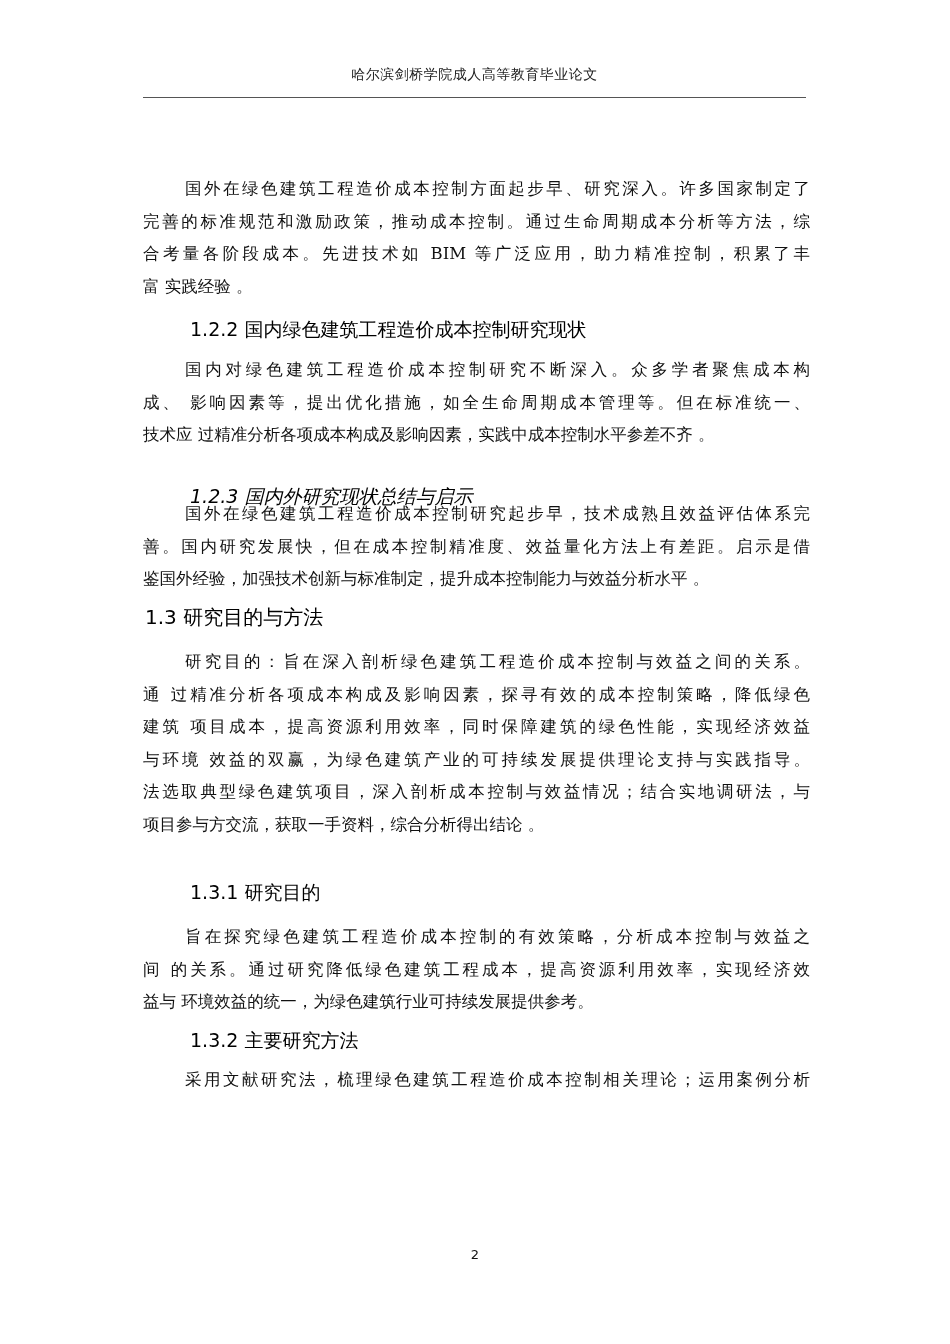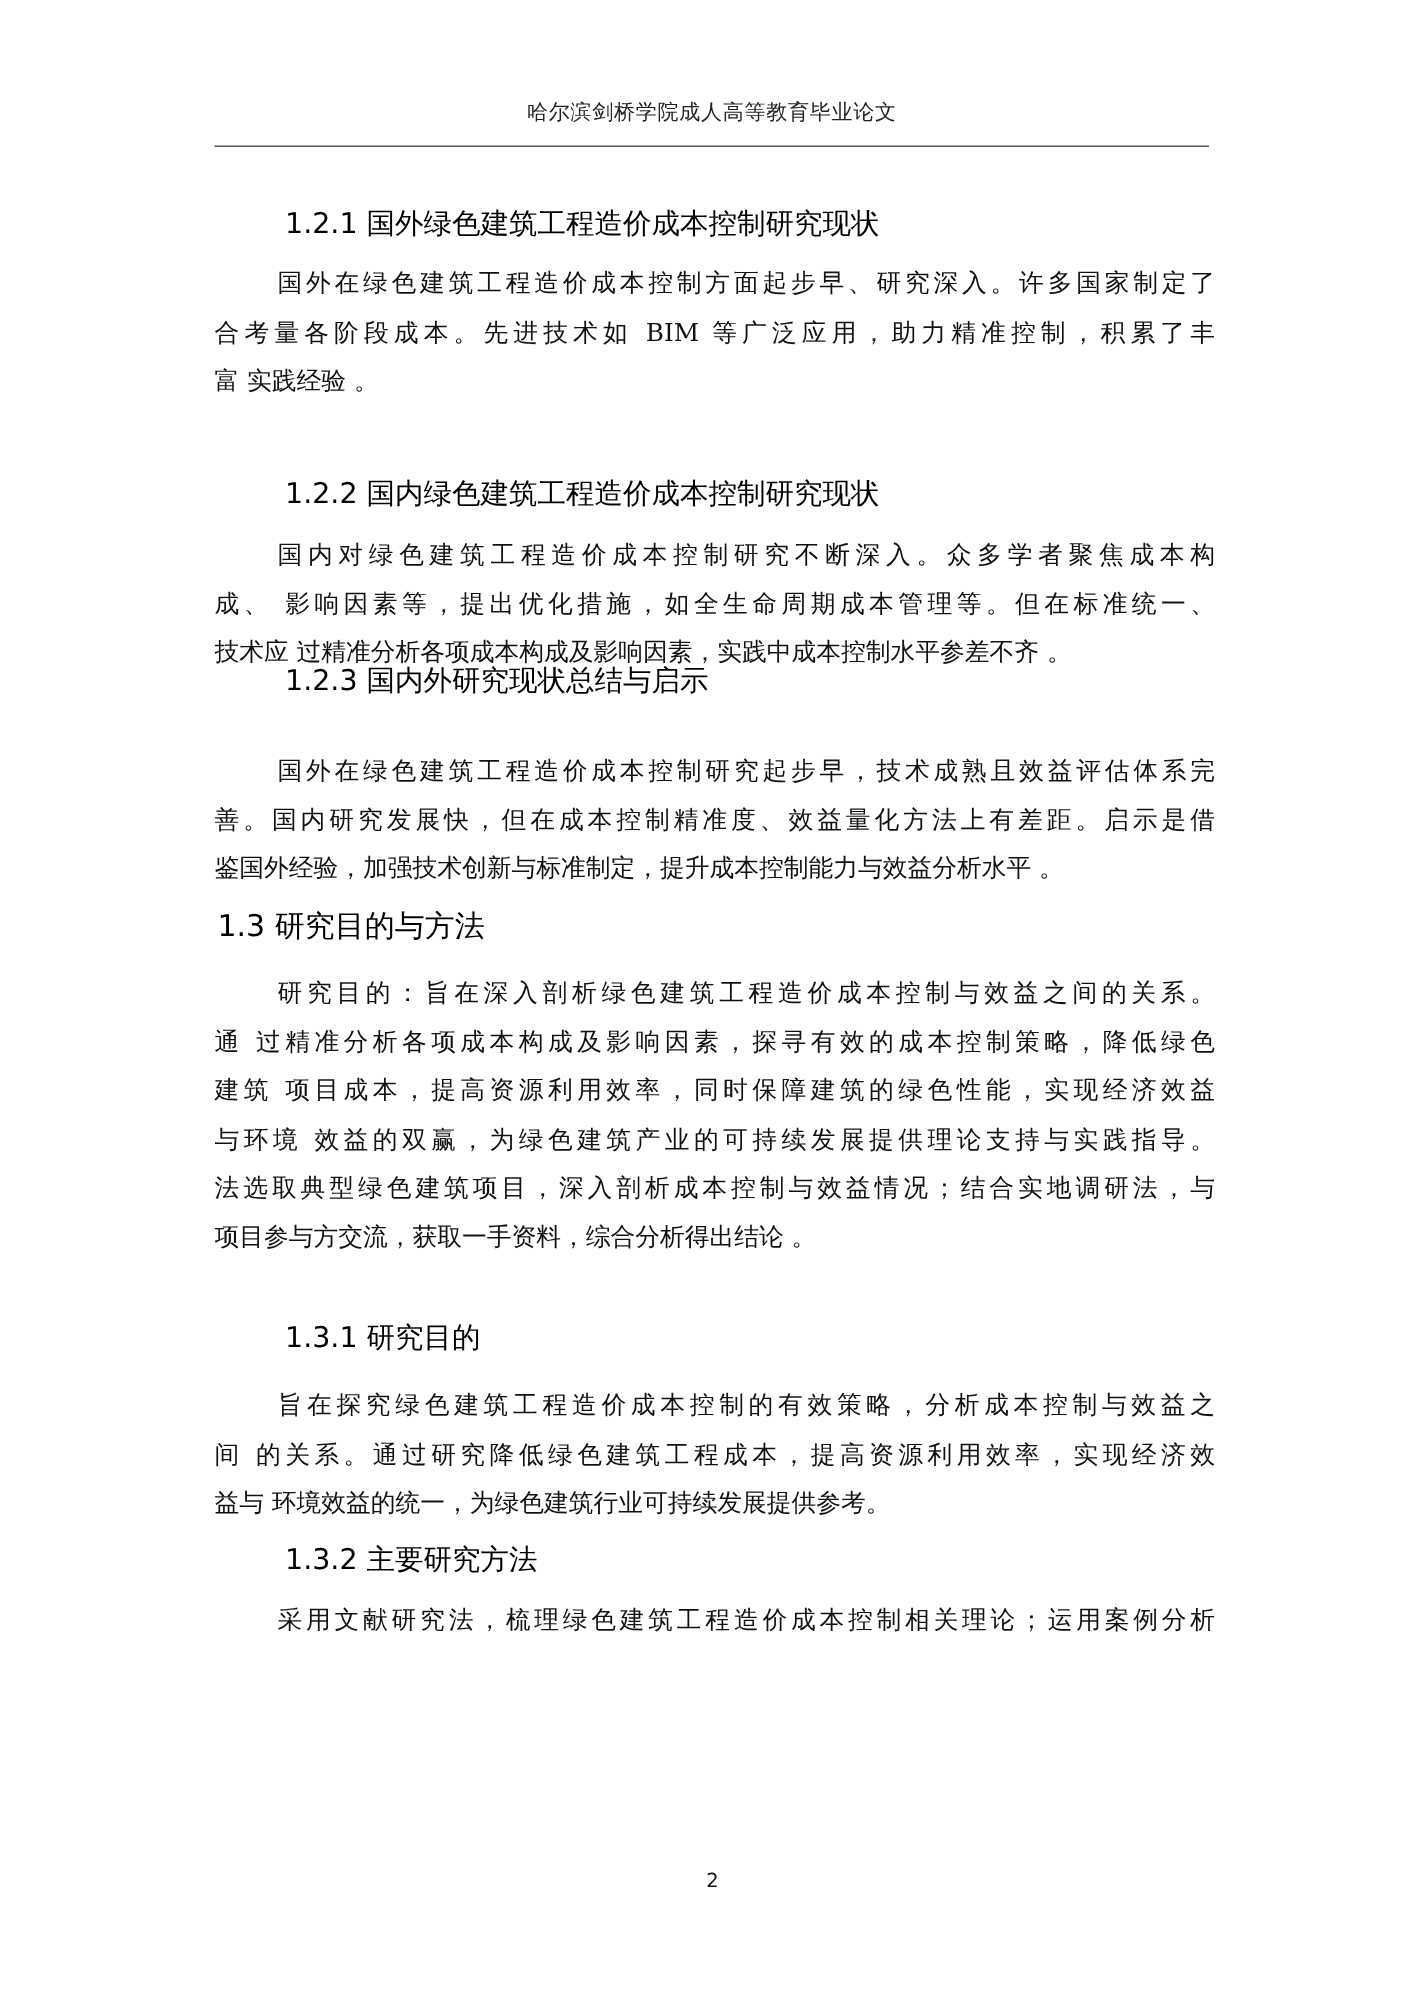--- a/index.html
+++ b/index.html
@@ -33,35 +33,35 @@
   }
 </style>
 </head>
 <body>
 
 <div class="page">
 
   <div class="header-text">哈尔滨剑桥学院成人高等教育毕业论文</div>
   <div class="header-rule"></div>
 
-  <div class="h3" style="top:136px;">1.2.1 国外绿色建筑工程造价成本控制研究现状</div>
   <div class="para" style="top:173px;">
     <span class="line indent">国外在绿色建筑工程造价成本控制方面起步早、研究深入。许多国家制定了</span>
+    <span class="line">完善的标准规范和激励政策，推动成本控制。通过生命周期成本分析等方法，综</span>
     <span class="line">合考量各阶段成本。先进技术如  BIM  等广泛应用，助力精准控制，积累了丰</span>
     <span class="line last">富  实践经验  。</span>
   </div>
 
   <div class="h3" style="top:316px;">1.2.2 国内绿色建筑工程造价成本控制研究现状</div>
   <div class="para" style="top:354px;">
     <span class="line indent">国内对绿色建筑工程造价成本控制研究不断深入。众多学者聚焦成本构</span>
     <span class="line">成、  影响因素等，提出优化措施，如全生命周期成本管理等。但在标准统一、</span>
     <span class="line last">技术应  过精准分析各项成本构成及影响因素，实践中成本控制水平参差不齐  。</span>
   </div>
 
-  <div class="h3" style="top:441px;">1.2.3 国内外研究现状总结与启示</div>
+  <div class="h3" style="top:483px;font-style:italic;">1.2.3 国内外研究现状总结与启示</div>
   <div class="para" style="top:498px;">
     <span class="line indent">国外在绿色建筑工程造价成本控制研究起步早，技术成熟且效益评估体系完</span>
     <span class="line">善。国内研究发展快，但在成本控制精准度、效益量化方法上有差距。启示是借</span>
     <span class="line last">鉴国外经验，加强技术创新与标准制定，提升成本控制能力与效益分析水平  。</span>
   </div>
 
   <div class="h2" style="top:603px;">1.3 研究目的与方法</div>
   <div class="para" style="top:646px;">
     <span class="line indent">研究目的：旨在深入剖析绿色建筑工程造价成本控制与效益之间的关系。</span>
     <span class="line">通  过精准分析各项成本构成及影响因素，探寻有效的成本控制策略，降低绿色</span>

